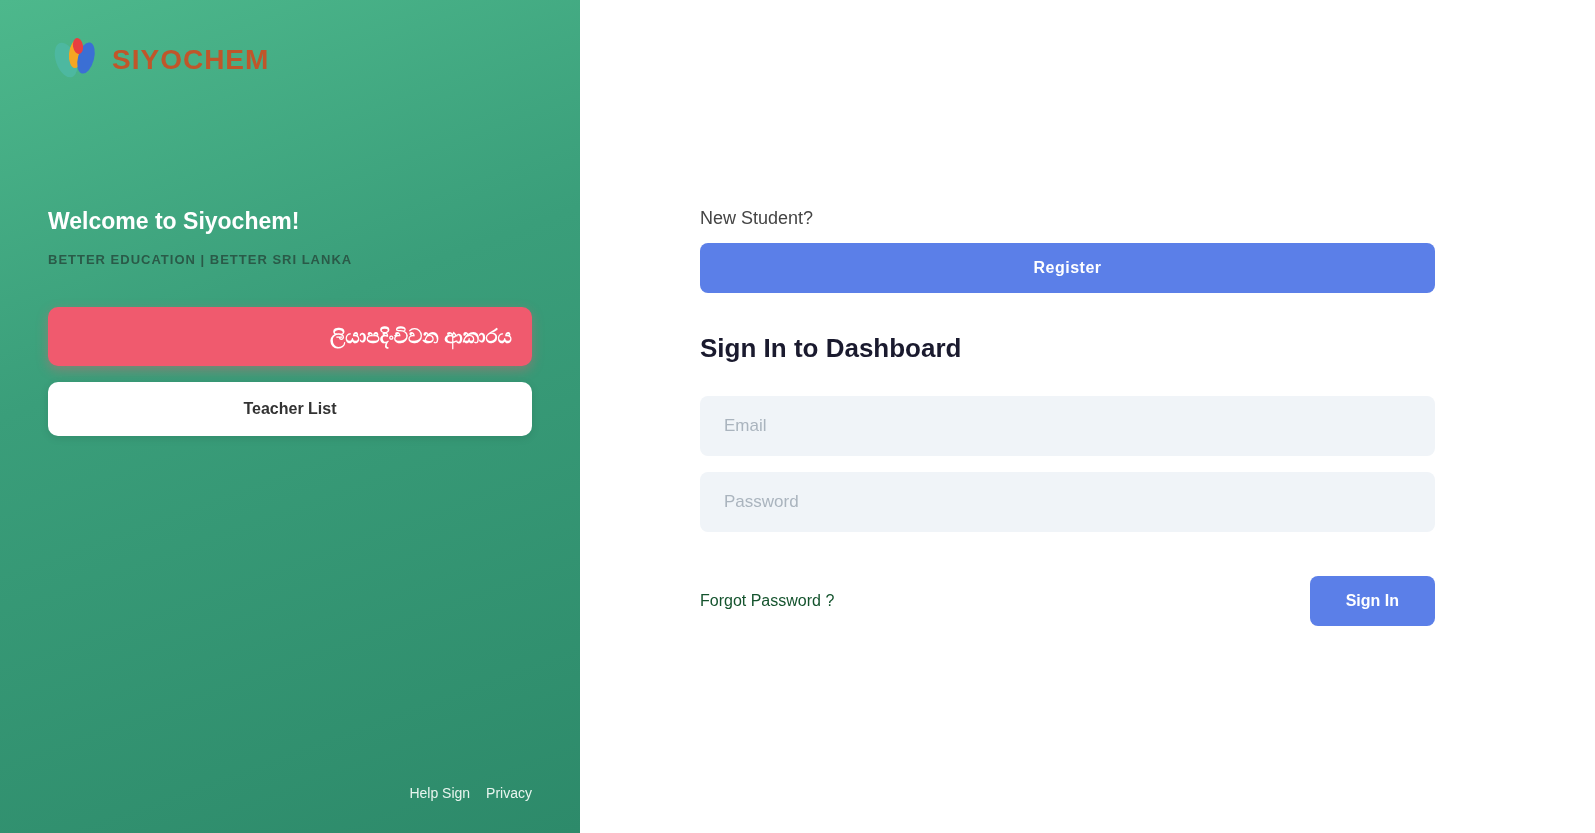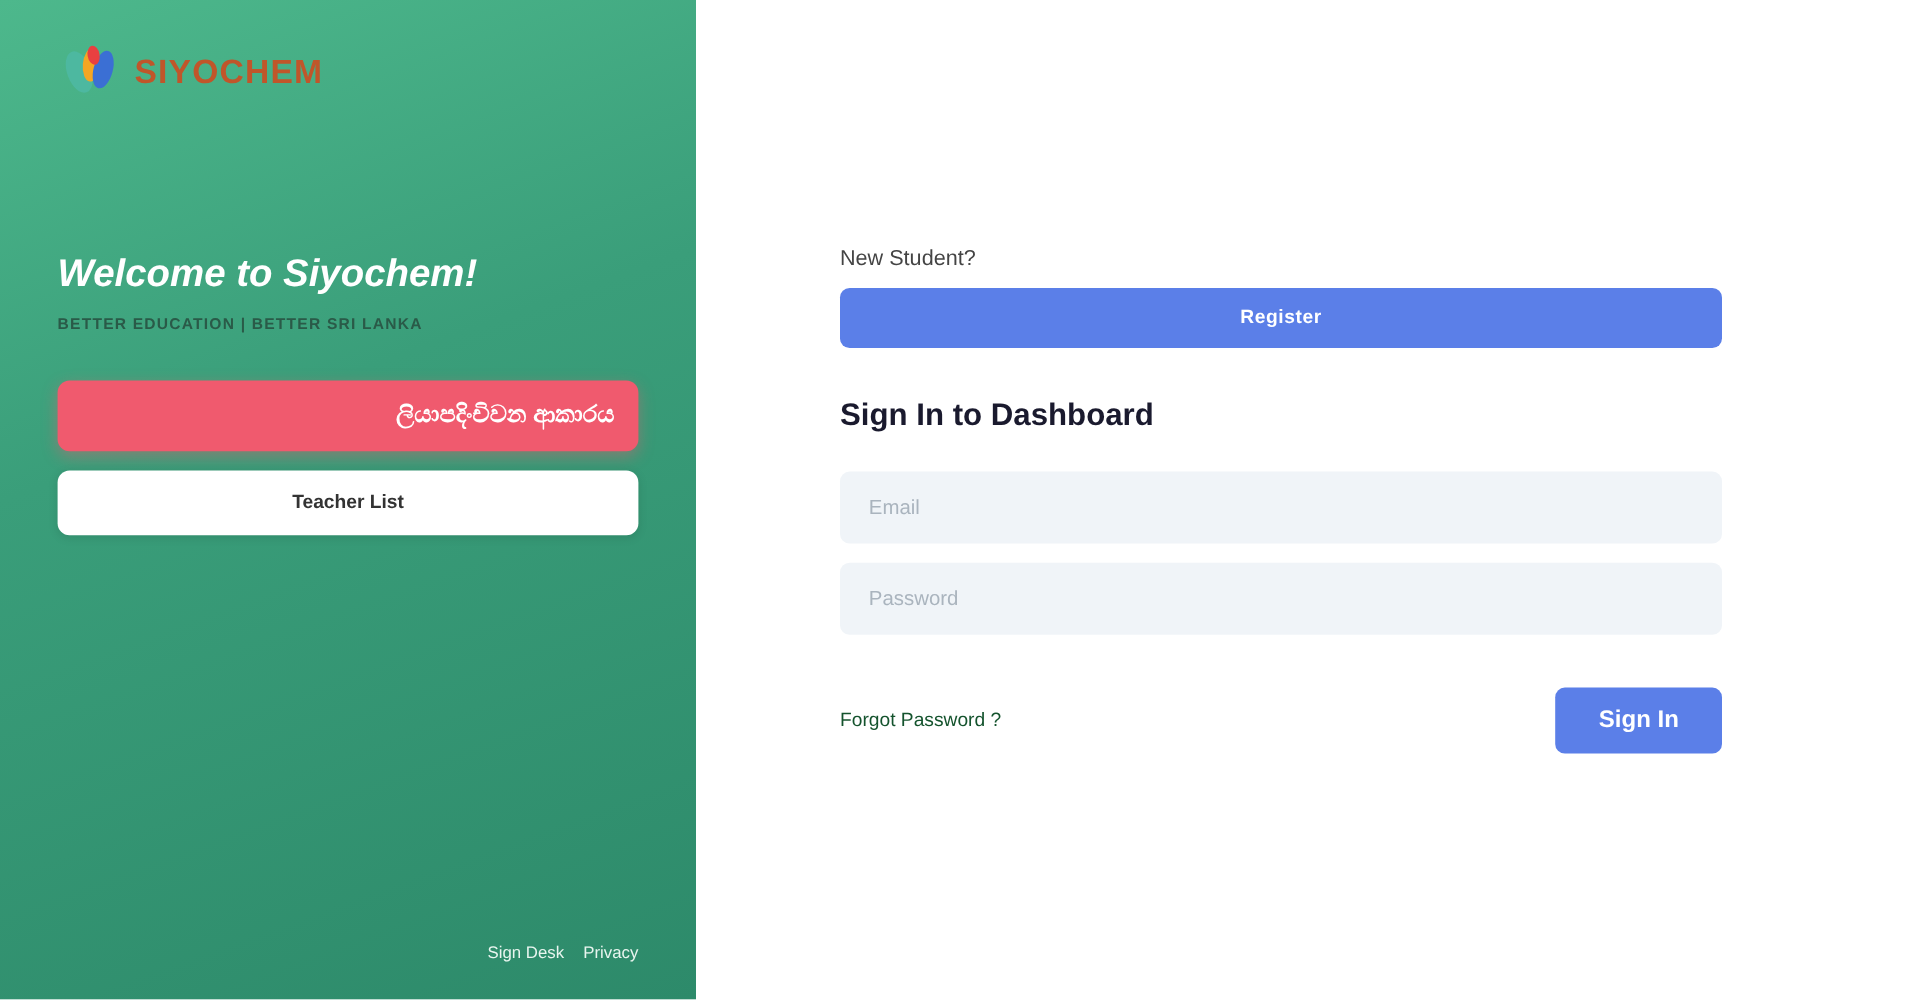--- a/index.html
+++ b/index.html
@@ -44,26 +44,25 @@
       font-weight: 700;
       color: #c0562a;
       letter-spacing: 1px;
     }
 
     .welcome-section {
       flex: 1;
     }
 
     .welcome-title {
-      font-size: 32px;
+      font-size: 23px;
       font-weight: 800;
       color: #ffffff;
       margin-bottom: 16px;
       line-height: 1.2;
-      font-style: italic;
     }
 
     .welcome-subtitle {
       font-size: 13px;
       font-weight: 600;
       color: #2a5a48;
       letter-spacing: 1px;
       margin-bottom: 40px;
       text-transform: uppercase;
     }
@@ -188,21 +187,21 @@
       cursor: pointer;
       text-decoration: none;
     }
 
     .btn-signin {
       padding: 16px 36px;
       background: #5b7fe8;
       color: white;
       border: none;
       border-radius: 8px;
-      font-size: 20px;
+      font-size: 16px;
       font-weight: 600;
       cursor: pointer;
     }
   </style>
 </head>
 <body>
 
 <div class="left-panel">
   <div class="logo-area">
 
@@ -221,21 +220,21 @@
 
   <div class="welcome-section">
     <h1 class="welcome-title">Welcome to Siyochem!</h1>
     <p class="welcome-subtitle">BETTER EDUCATION | BETTER SRI LANKA</p>
 
     <button class="btn-sinhala">ලියාපදිංචිවන ආකාරය</button>
     <button class="btn-teacher">Teacher List</button>
   </div>
 
   <div class="footer-links">
-    <a class="footer-link">Sign Desk</a>
+    <a class="footer-link">Help Sign</a>
     <a class="footer-link">Privacy</a>
   </div>
 </div>
 
 <div class="right-panel">
   <p class="new-student-label">New Student?</p>
   <button class="btn-register">Register</button>
 
   <h2 class="sign-in-title">Sign In to Dashboard</h2>
 

